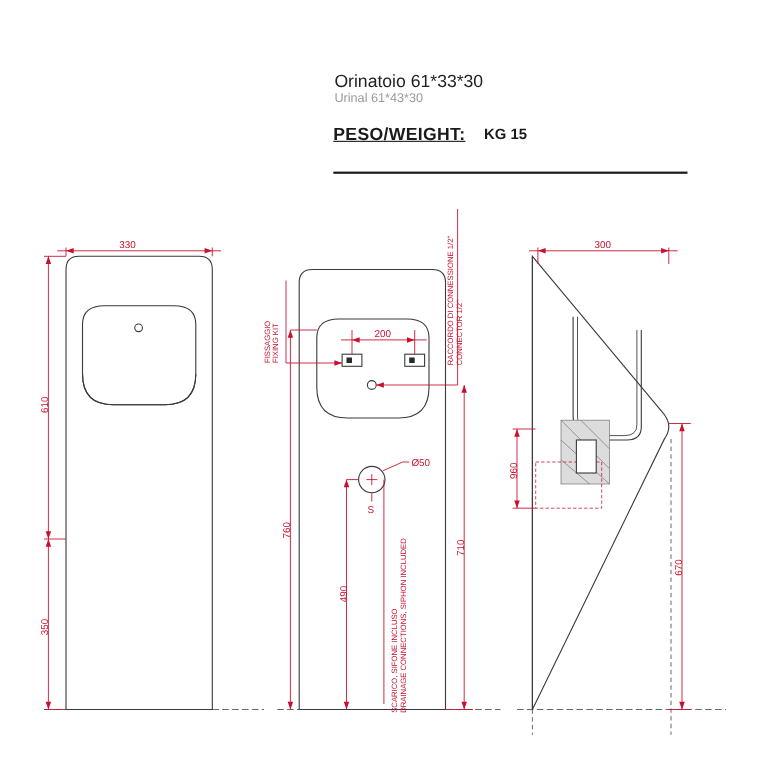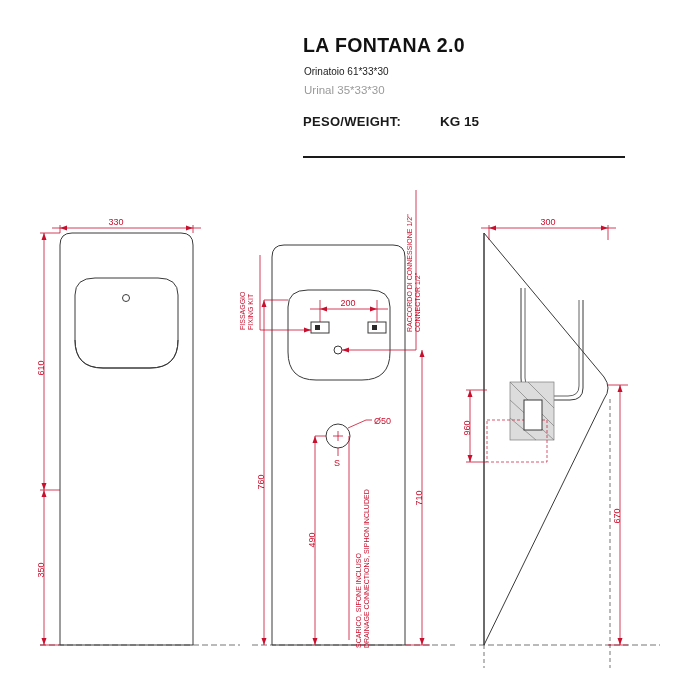--- a/index.html
+++ b/index.html
@@ -28,37 +28,38 @@
     top: 34px;
     font-size: 19.5px;
     font-weight: bold;
     letter-spacing: 0.4px;
     color: #111;
   }
   .subtitle-it {
     position: absolute;
     left: 304px;
     top: 66px;
-    font-size: 10px;
+    font-size: 16px;
     color: #222;
   }
   .subtitle-en {
     position: absolute;
     left: 304px;
     top: 84px;
     font-size: 11.5px;
     color: #9a9a9a;
   }
   .weight-label {
     position: absolute;
     left: 303px;
     top: 114px;
-    font-size: 13px;
+    font-size: 16px;
     font-weight: bold;
     letter-spacing: 0.3px;
+    text-decoration: underline;
   }
   .weight-value {
     position: absolute;
     left: 440px;
     top: 114px;
     font-size: 13.5px;
     font-weight: bold;
   }
   .header-rule {
     position: absolute;
@@ -84,23 +85,22 @@
     font-family: "Liberation Sans", sans-serif;
     font-size: 7px;
     fill: #c8102e;
   }
 </style>
 </head>
 <body>
 
 <div id="sheet">
 
-  <div class="title">LA FONTANA 2.0</div>
   <div class="subtitle-it">Orinatoio 61*33*30</div>
-  <div class="subtitle-en">Urinal 35*33*30</div>
+  <div class="subtitle-en">Urinal 61*43*30</div>
   <div class="weight-label">PESO/WEIGHT:</div>
   <div class="weight-value">KG 15</div>
   <div class="header-rule"></div>
 
   <svg class="dwg" viewBox="0 0 700 700">
 
     <g>
 
       <path d="M60,245 L60,645 L193,645 L193,245 Q193,233 181,233 L72,233 Q60,233 60,245 Z" fill="#ffffff" stroke="#3a3a3a" stroke-width="1"></path>
 

